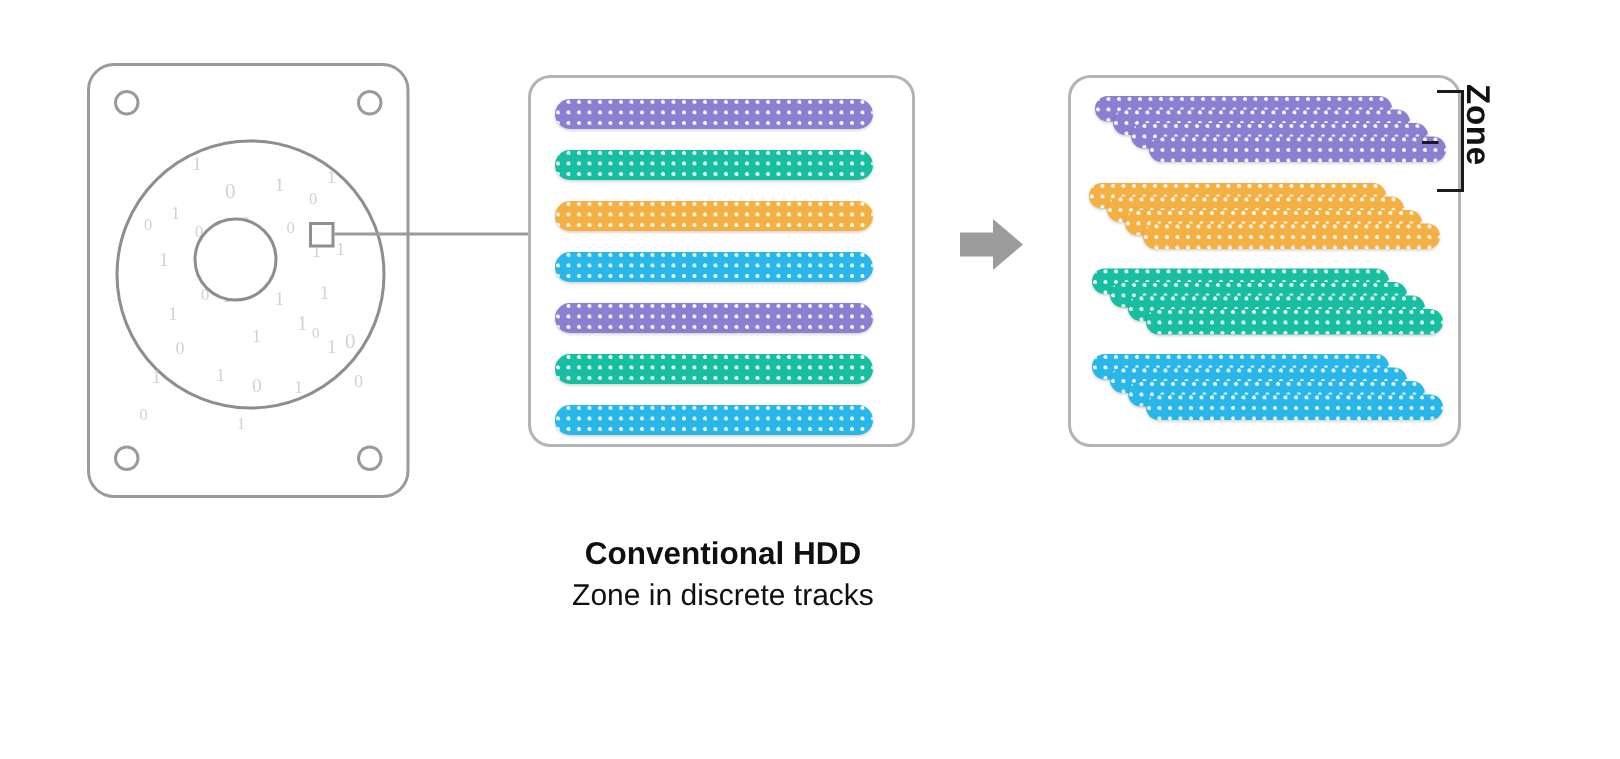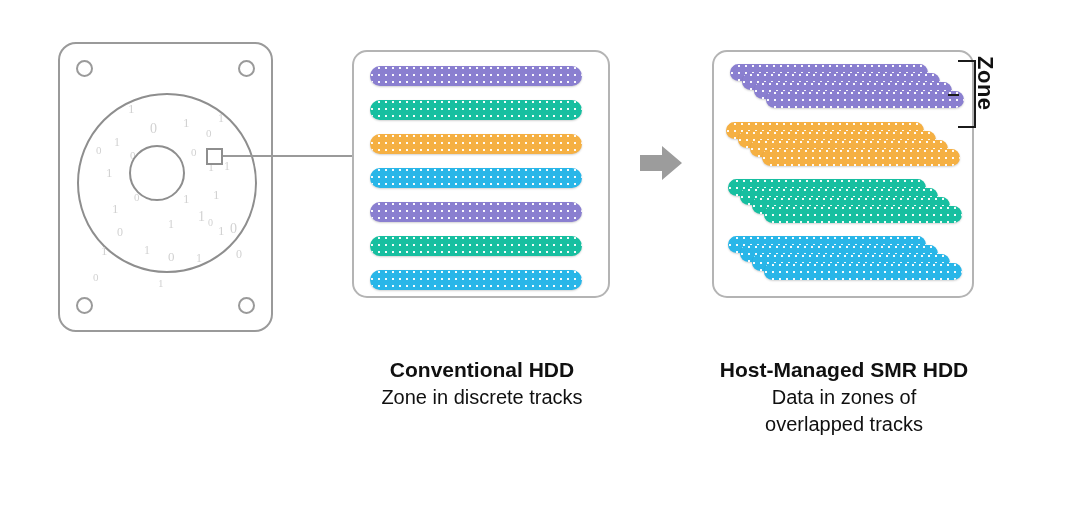--- a/index.html
+++ b/index.html
@@ -207,19 +207,14 @@
   <div id="zone-bracket">
     <div class="tick"></div>
   </div>
   <div id="zone-label">Zone</div>
 
   <div class="caption" id="caption-conventional">
     <div class="title">Conventional HDD</div>
     <div class="sub">Zone in discrete tracks</div>
   </div>
 
-  <div class="caption" id="caption-smr">
-    <div class="title">Host-Managed SMR HDD</div>
-    <div class="sub">Data in zones of</div>
-    <div class="sub">overlapped tracks</div>
-  </div>
 
 </div>
 
 </body></html>

